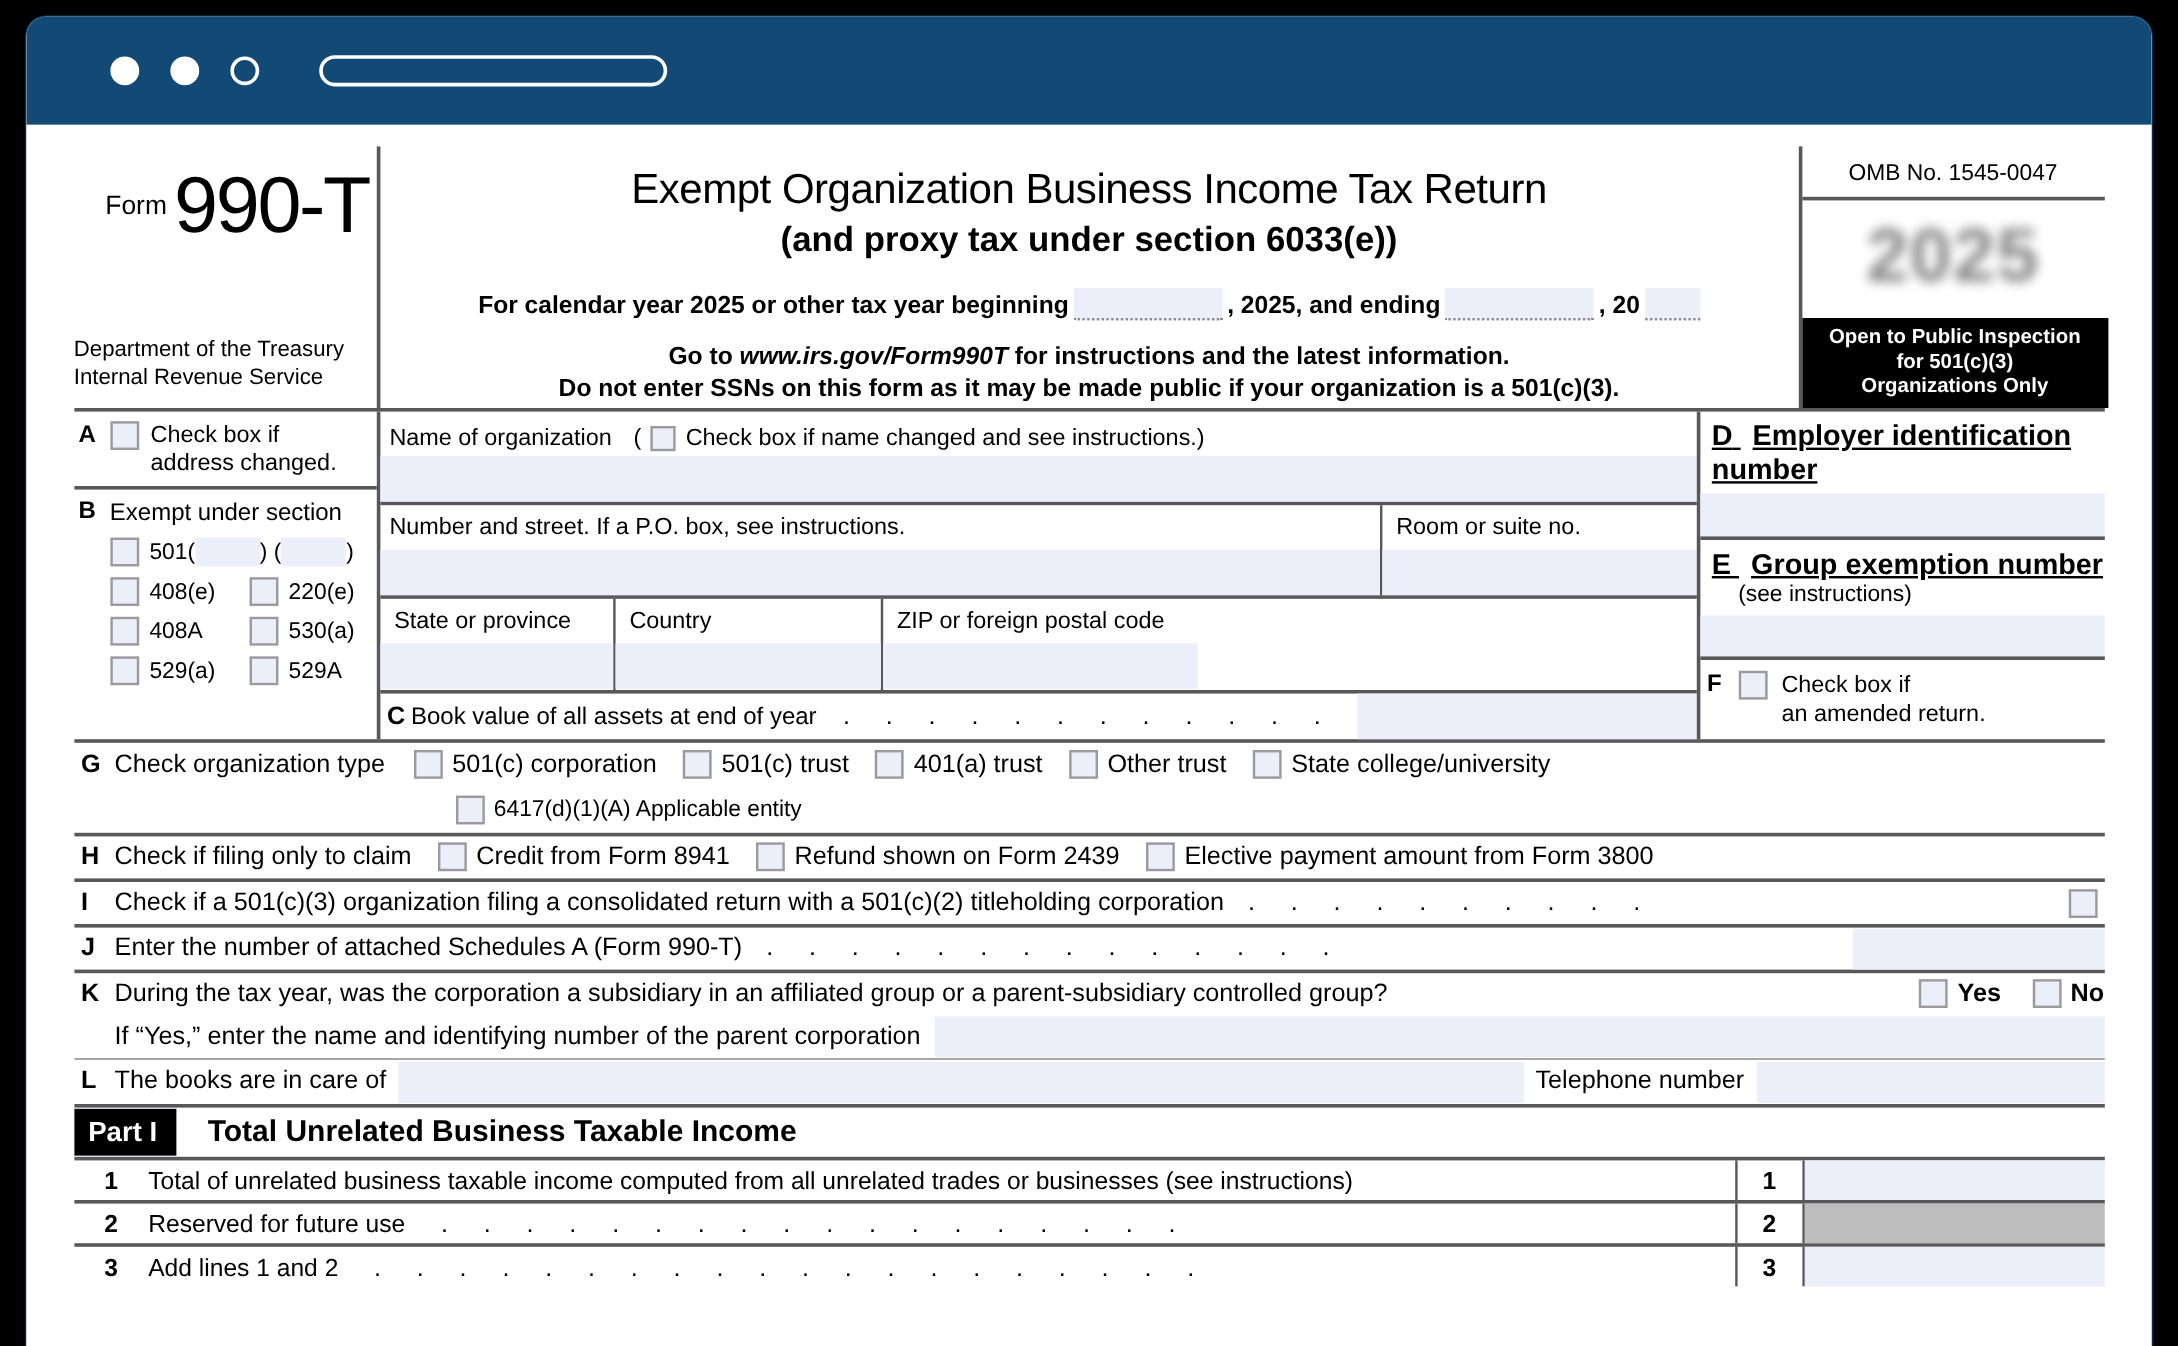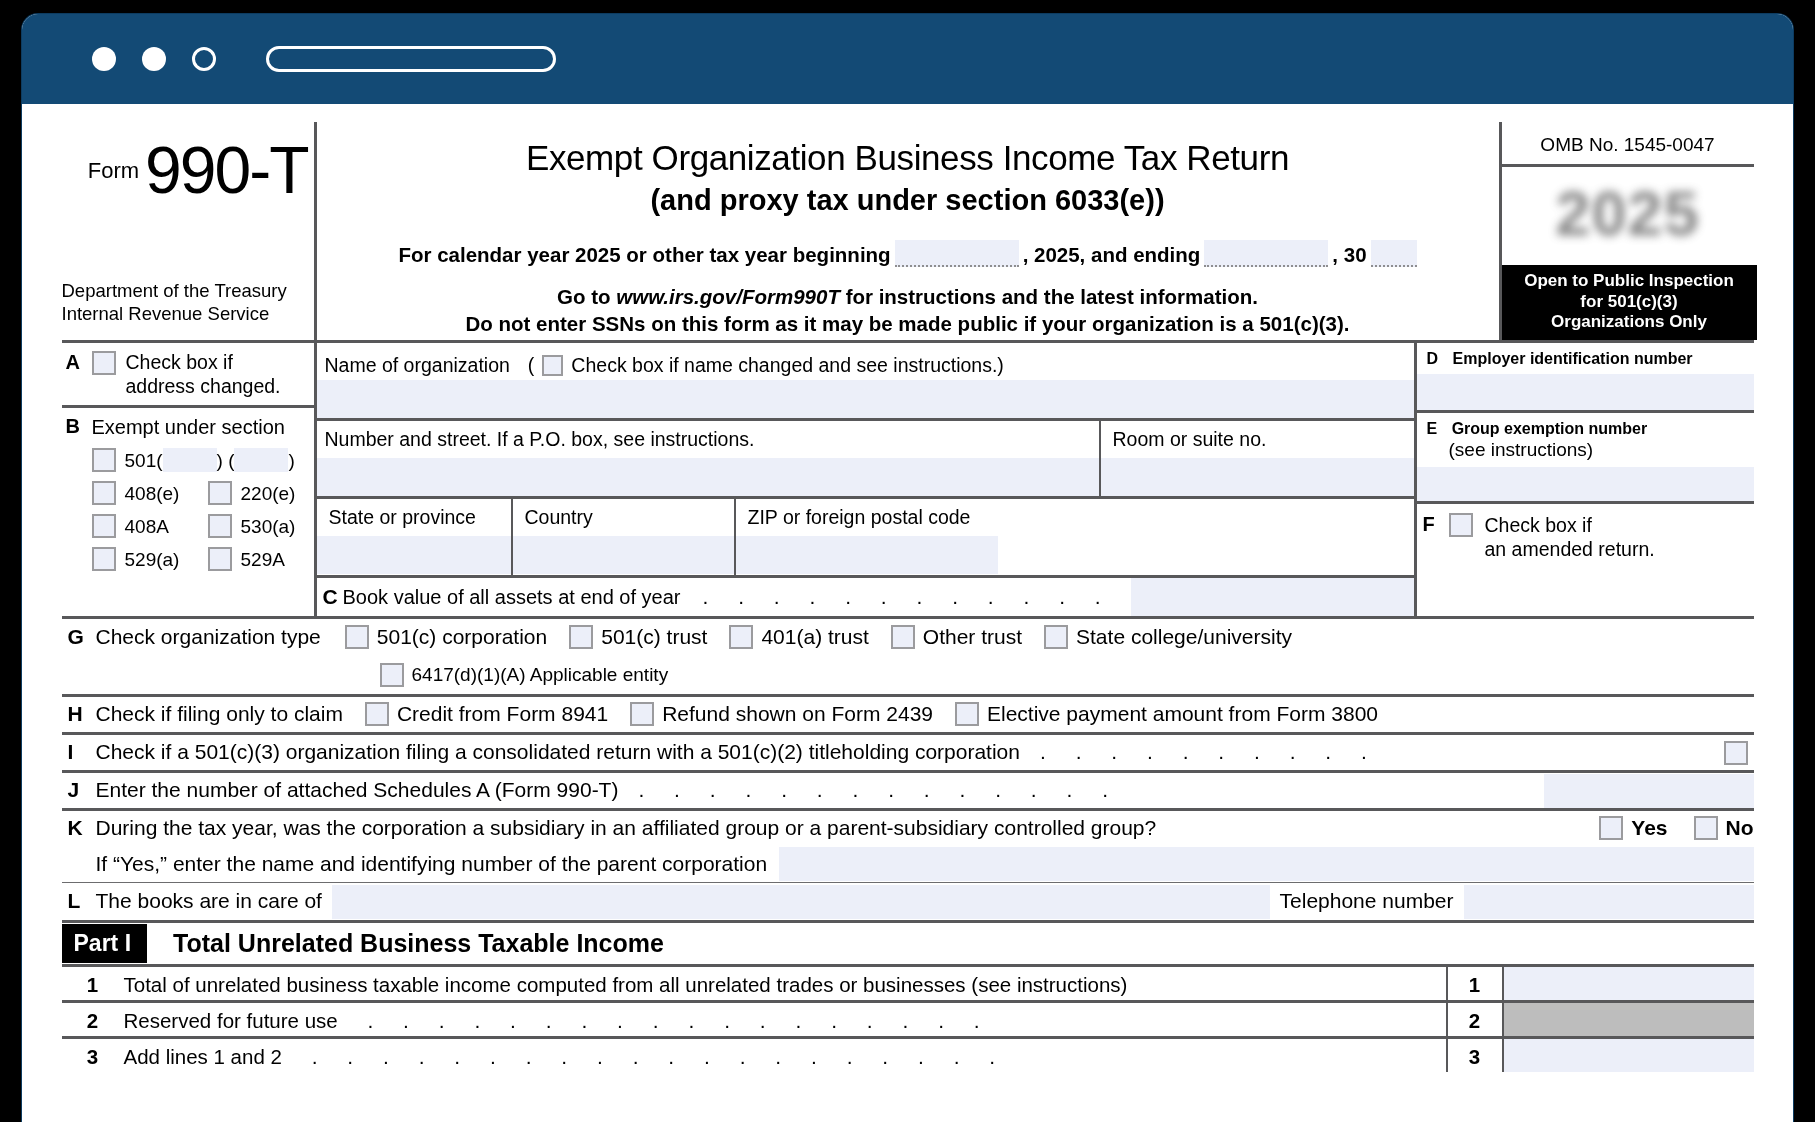--- a/index.html
+++ b/index.html
@@ -147,21 +147,21 @@
 
   #col-addr { flex: 1; border-left: 3px solid #58585a; }
   .addr-band { border-bottom: 3px solid #58585a; }
   .addr-label { font-size: 19.5px; padding: 7px 0 0 8px; height: 37px; }
   .addr-input { height: 38px; background: #eceff9; }
   .addr-flex { display: flex; }
   .addr-cell { border-right: 2.5px solid #58585a; }
   .addr-cell:last-child { border-right: none; }
 
   #col-def { width: 340px; border-left: 3px solid #58585a; }
-  .def-label { font-size: 16px; font-weight: 700; padding: 7px 0 0 10px; }
+  .def-label { font-size: 24px; font-weight: 700; padding: 7px 0 0 10px; text-decoration: underline; }
   .def-sub { font-size: 19px; font-weight: 400; padding-left: 10px; }
 
   
   .lrow { display: flex; align-items: center; border-top: 3px solid #58585a; min-height: 38px; font-size: 21px; }
   .lrow.thin { border-top: 1.5px solid #6c6c6e; }
   .lletter { font-weight: 700; width: 34px; flex: none; padding-left: 6px; font-size: 21px;}
   .opt { display: flex; align-items: center; margin-right: 22px; white-space: nowrap;}
   .opt .cb { margin-right: 8px; }
   .dots { letter-spacing: 12px; color: #000; font-size: 21px; }
 
@@ -213,21 +213,21 @@
 
           <div id="mast-center">
             <div id="title1">Exempt Organization Business Income Tax Return</div>
             <div id="title2">(and proxy tax under section 6033(e))</div>
 
             <div id="calline">
               <span>For calendar year 2025 or other tax year beginning</span>
               <span class="blank-line" style="width:124px"></span>
               <span>, 2025, and ending</span>
               <span class="blank-line" style="width:124px"></span>
-              <span>, 30</span>
+              <span>, 20</span>
               <span class="blank-line" style="width:46px"></span>
             </div>
 
             <div id="golines">
               <div>
                 <span>Go to </span><i>www.irs.gov/Form990T</i><span> for instructions and the latest information.</span>
               </div>
               <div>Do not enter SSNs on this form as it may be made public if your organization is a 501(c)(3).</div>
             </div>
           </div>
@@ -315,21 +315,21 @@
                 <span>Check box if name changed and see instructions.)</span>
               </div>
               <div class="addr-input"></div>
             </div>
 
             <div class="addr-band addr-flex">
               <div class="addr-cell" style="flex:1">
                 <div class="addr-label">Number and street. If a P.O. box, see instructions.</div>
                 <div class="addr-input"></div>
               </div>
-              <div style="width:313px">
+              <div style="width:262px">
                 <div class="addr-label" style="padding-left:12px">Room or suite no.</div>
                 <div class="addr-input"></div>
               </div>
             </div>
 
             <div class="addr-flex" style="height:76px">
               <div class="addr-cell" style="width:196px">
                 <div class="addr-label" style="padding-left:12px">State or province</div>
                 <div class="addr-input"></div>
               </div>

